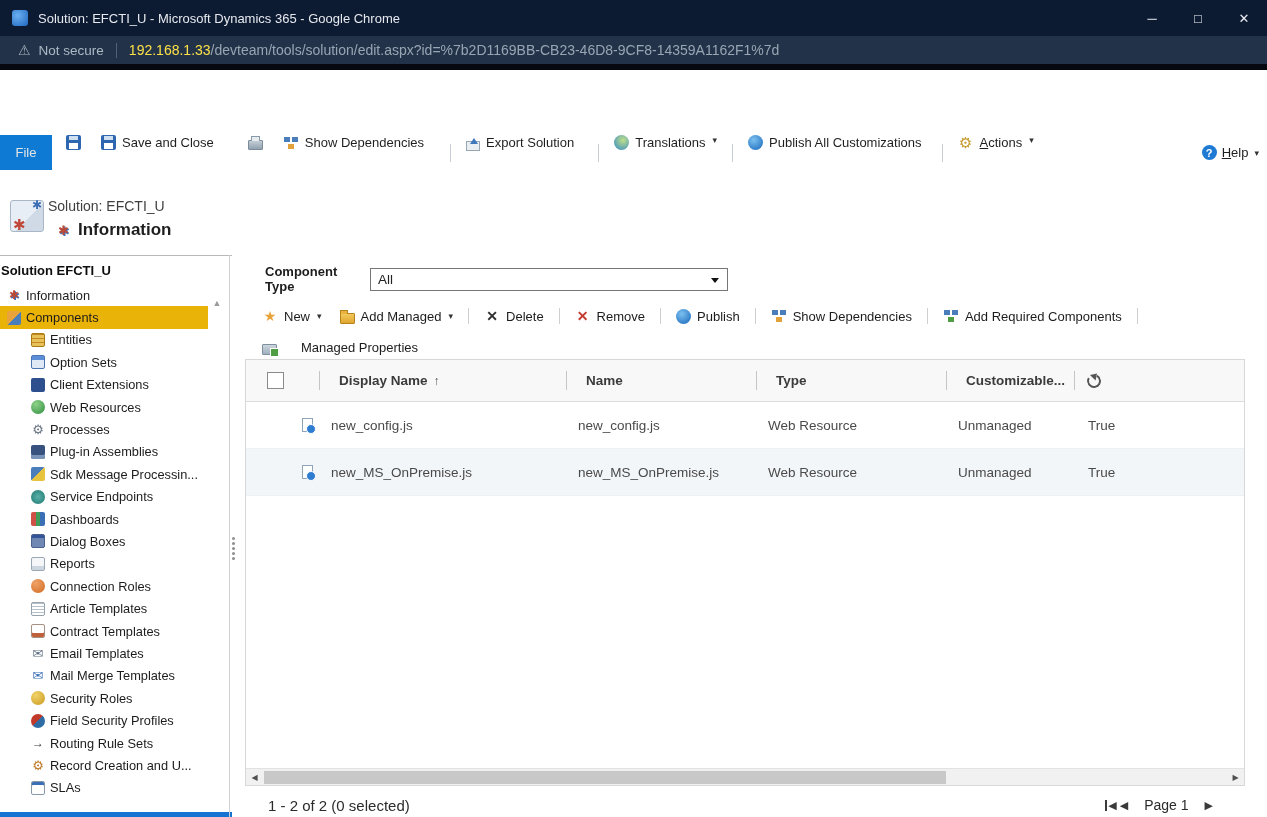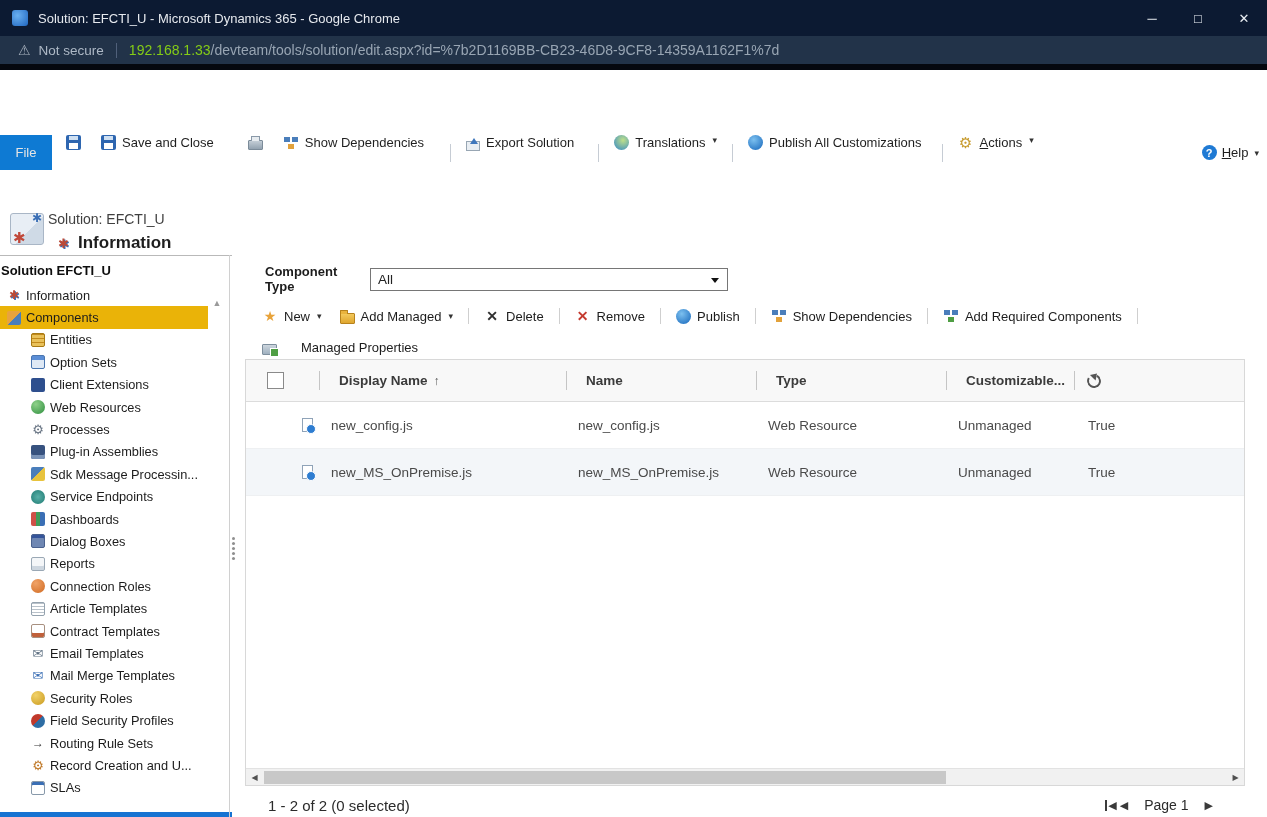--- a/index.html
+++ b/index.html
@@ -11,21 +11,21 @@
   #favicon{width:16px;height:16px;margin-left:12px;border-radius:3px;background:radial-gradient(circle at 35% 35%,#6ab0f0,#1f66c0)}
   #wtitle{margin-left:10px;font-size:13px}
   #wcontrols{margin-left:auto;display:flex;height:100%}
   .wbtn{width:46px;height:100%;display:flex;align-items:center;justify-content:center;font-size:13px;color:#eaeef3;cursor:default}
 
   
   #addressbar{position:absolute;top:36px;left:0;right:0;height:28px;background:#223349;display:flex;align-items:center;font-size:13.5px;color:#aeb9c6}
   #warn{margin-left:18px;font-size:14px;color:#aab4c0}
   #seclabel{margin-left:8px}
   #urldiv{width:1px;height:15px;background:#50607a;margin:0 12px}
-  #urlhost{color:#84cc16;font-size:14px}
+  #urlhost{color:#fde047;font-size:14px}
   #urlpath{color:#98a5b3;font-size:14px}
   #blackstrip{position:absolute;top:64px;left:0;right:0;height:6px;background:#05080f}
 
   
   #ribbon{position:absolute;top:135px;left:0;right:0;height:35px;font-size:13px;color:#1f1f1f}
   #filetab{position:absolute;left:0;top:0;width:52px;height:35px;background:#0e7ad3;color:#e5e5e5;display:flex;align-items:center;justify-content:center}
   #ribbonbar{position:absolute;left:56px;right:100px;top:0;height:35px;display:flex;align-items:center}
   .rbtn{display:flex;gap:6px;padding:0 10px;height:100%}
   .rsep{width:1px;height:18px;background:#c6ccd4;margin:0 5px}
   #helpbox{position:absolute;right:2px;top:0;height:35px;display:flex;align-items:center;gap:5px;padding:0 6px}
@@ -58,21 +58,21 @@
   .del-ic::before{content:"✕";color:#2f2f2f;font-size:14px;font-weight:bold}
   .rem-ic::before{content:"✕";color:#c53a2f;font-size:14px;font-weight:bold}
   .mprop-ic{width:15px;height:11px;background:linear-gradient(180deg,#cdd6de,#9fb0bf);border:1px solid #7e8f9e;border-radius:1px;margin-top:4px}
   .mprop-ic::after{content:"";position:absolute;right:-3px;bottom:-3px;width:7px;height:7px;background:#4f9e44;border:1px solid #fff}
   .wres-ic{width:11px;height:14px;background:#fff;border:1px solid #8fa3b8}
   .wres-ic::after{content:"";position:absolute;right:-4px;bottom:-3px;width:8px;height:8px;border-radius:50%;background:#2e7dd1;border:1px solid #fff}
   .refresh-ic{width:14px;height:14px;border:2px solid #555;border-radius:50%;border-top-color:transparent;transform:rotate(-15deg)}
   .refresh-ic::after{content:"";position:absolute;top:-6px;right:-3px;border:4px solid transparent;border-bottom:6px solid #555;transform:rotate(60deg)}
 
   
-  #pagehdr{position:absolute;top:198px;left:0;height:66px;width:700px}
+  #pagehdr{position:absolute;top:185px;left:0;height:66px;width:700px}
   .hdr-ic{position:absolute;left:10px;top:15px;width:34px;height:32px;border:1px solid #a9b6c6;background:linear-gradient(135deg,#e8eef5 55%,#cfdae6 55%);border-radius:3px}
   .hdr-ic::before{content:"✱";position:absolute;left:2px;bottom:-3px;color:#c0483a;font-size:15px}
   .hdr-ic::after{content:"✱";position:absolute;right:1px;top:-3px;color:#3b6fb5;font-size:12px}
   #soltext{position:absolute;left:48px;top:13px;font-size:14px;color:#3f3f3f}
   #infrow{position:absolute;left:56px;top:35px;display:flex;align-items:center;gap:7px}
   .mini-info{width:15px;height:15px;display:inline-flex;align-items:center;justify-content:center}
   .mini-info::before{content:"✱";color:#bb4a37;font-size:13px;text-shadow:1px 1px 0 #3b6fb5}
   #pagetitle{font-size:17px;font-weight:bold;color:#1e1e1e}
 
   

